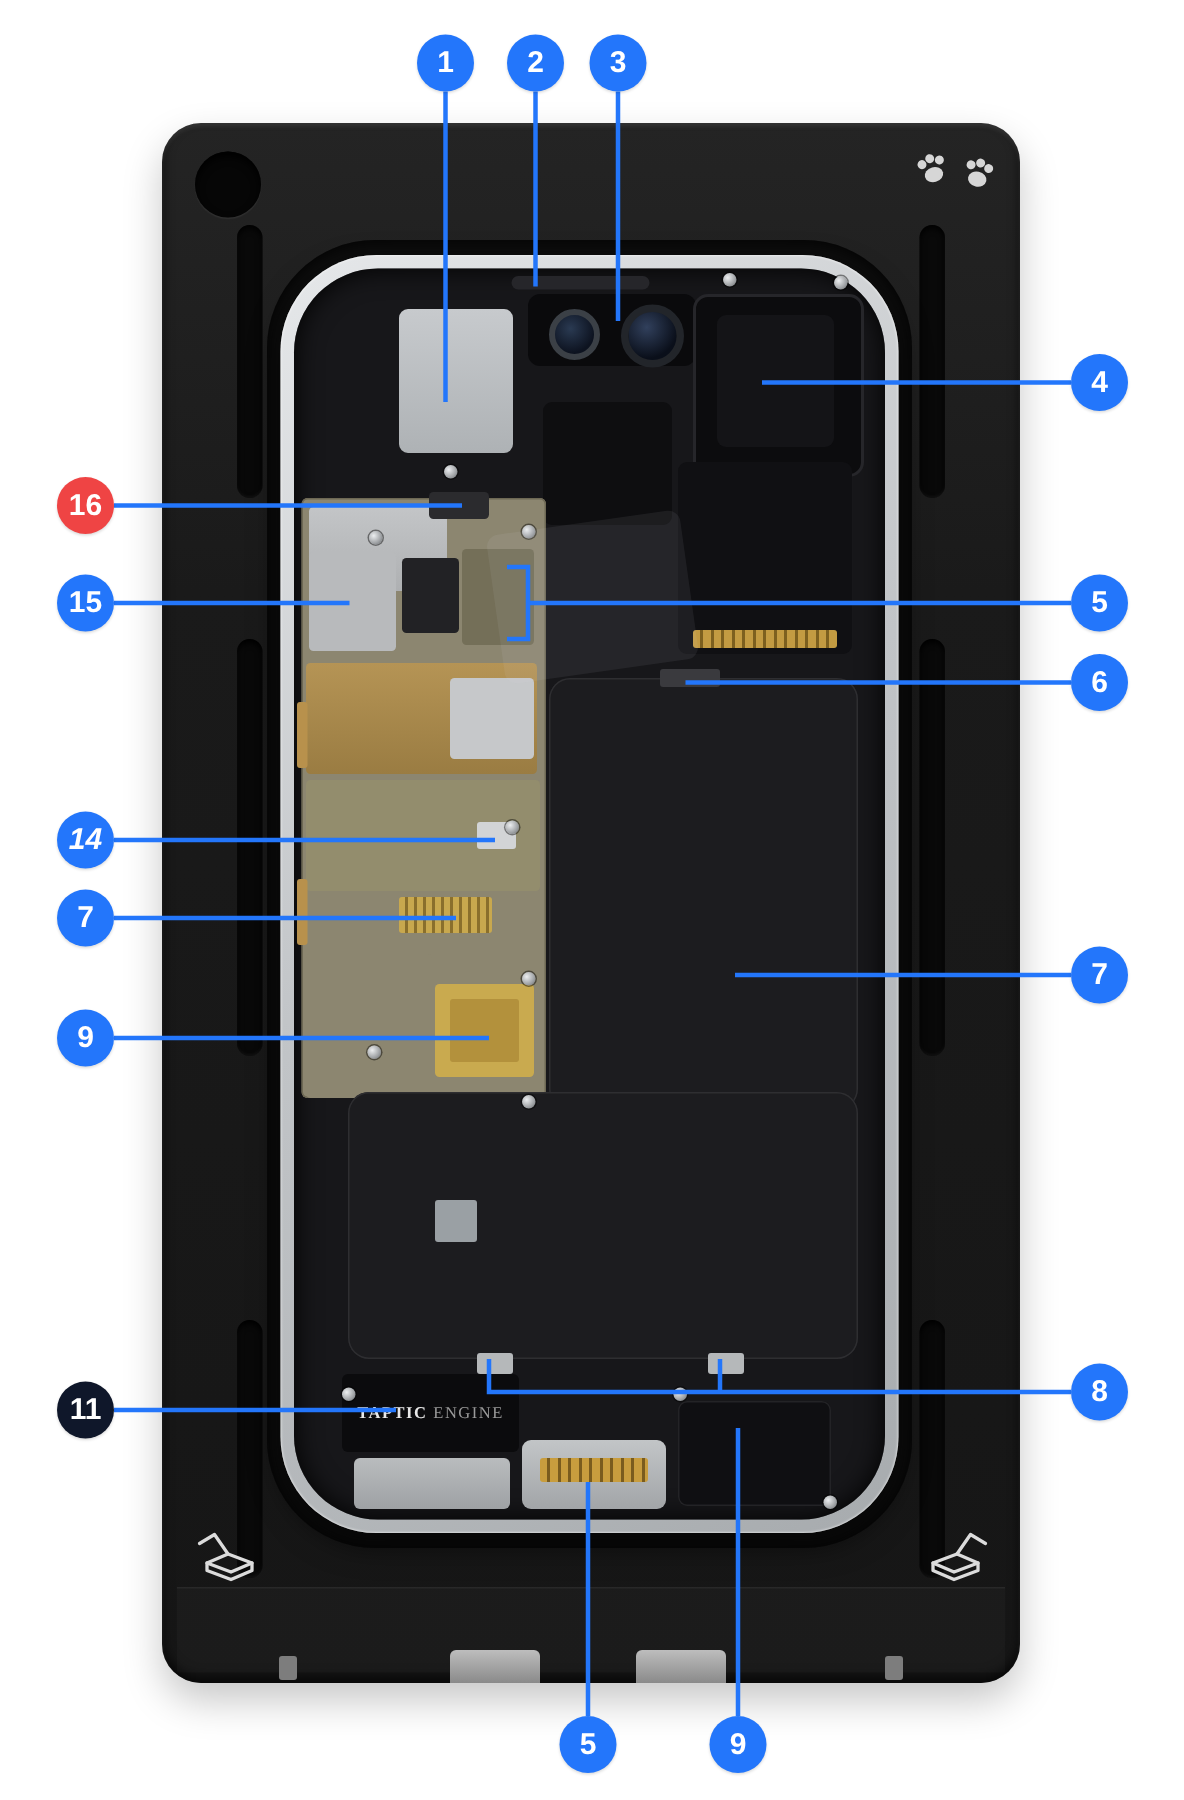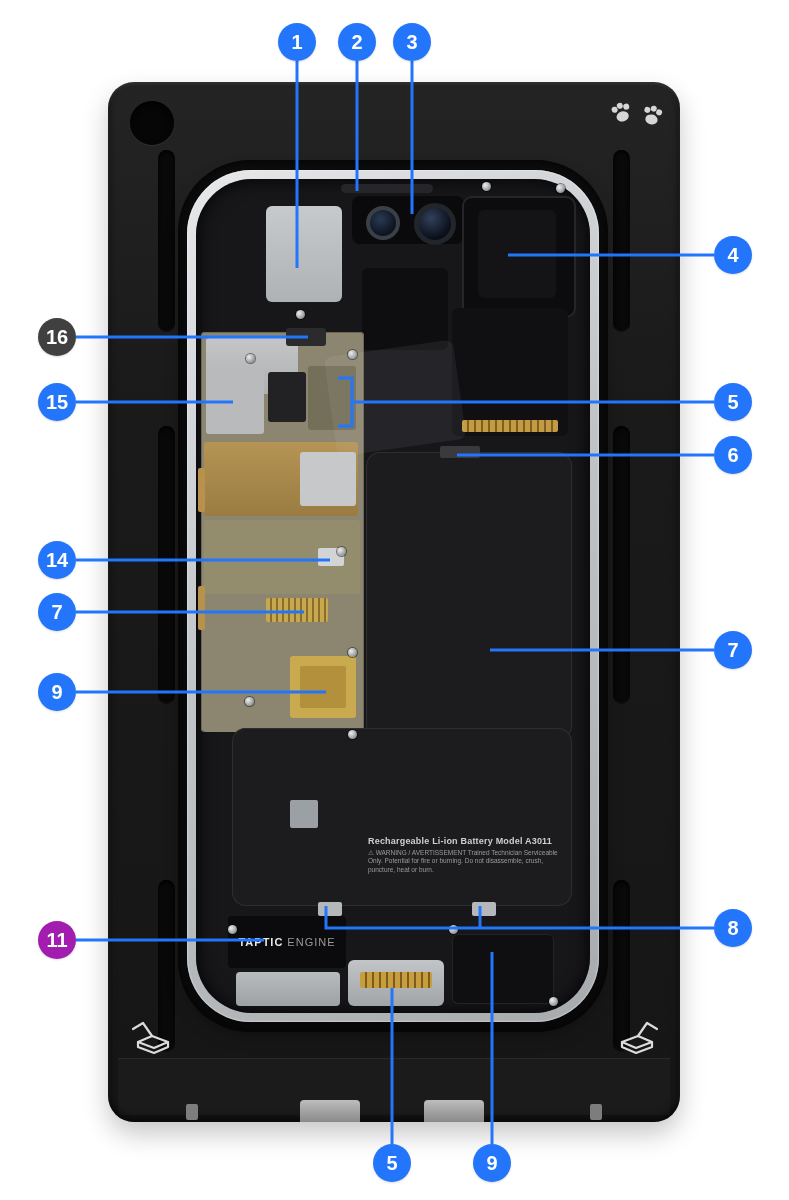--- a/index.html
+++ b/index.html
@@ -28,21 +28,21 @@
   .phone-inner{left:196px;top:179px;width:394px;height:834px;border-radius:56px;background:#17171a;
         box-shadow:inset 0 0 18px #000;z-index:6;}
   .comp{position:absolute;z-index:10;}
   .screw{position:absolute;width:9px;height:9px;border-radius:50%;z-index:12;
         background:radial-gradient(circle at 35% 35%,#eceef0,#9fa2a5 60%,#64676a);
         box-shadow:0 0 0 1px rgba(0,0,0,.45);}
   .lens{position:absolute;border-radius:50%;z-index:11;}
   
   .batt-model{font-size:9px;font-weight:700;color:#cfcfcf;letter-spacing:.2px;}
   .batt-warn{font-size:6.5px;line-height:1.3;color:#9b9b9b;margin-top:3px;}
-  .taptic-label{font-size:11px;letter-spacing:1px;color:#e8e8e8;white-space:nowrap;}
+  .taptic-label{font-size:11px;letter-spacing:1px;color:#e8e8e8;white-space:nowrap;font-family:Liberation Serif, serif;}
   .taptic-label .w1{font-weight:700;}
   .taptic-label .w2{font-weight:400;color:#9a9a9a;margin-left:4px;}
   
   #leader-lines{position:absolute;left:0;top:0;z-index:30;pointer-events:none;}
   .badge{position:absolute;width:38px;height:38px;border-radius:50%;display:flex;align-items:center;
         justify-content:center;color:#fff;font-weight:700;font-size:20px;z-index:40;
         box-shadow:0 1px 2px rgba(0,0,0,.15);}
 </style>
 </head>
 <body>
@@ -120,24 +120,20 @@
   <div class="comp" style="left:204px;top:636px;width:84px;height:96px;background:#8c8670;border-radius:3px;"></div>
   <div class="comp" style="left:290px;top:656px;width:66px;height:62px;background:#c9aa4f;border-radius:3px;"></div>
   <div class="comp" style="left:300px;top:666px;width:46px;height:42px;background:#b3913c;border-radius:2px;"></div>
   <div class="comp" style="left:198px;top:468px;width:7px;height:44px;background:#b8914c;border-radius:2px;"></div>
   <div class="comp" style="left:198px;top:586px;width:7px;height:44px;background:#b8914c;border-radius:2px;"></div>
 
   <div class="comp" style="left:366px;top:452px;width:206px;height:288px;background:#1c1c1f;border-radius:14px;box-shadow:inset 0 0 0 1px #2e2e31;"></div>
   <div class="comp" style="left:232px;top:728px;width:340px;height:178px;background:#1c1c1f;border-radius:14px;box-shadow:inset 0 0 0 1px #2e2e31;"></div>
   <div class="comp" style="left:440px;top:446px;width:40px;height:12px;background:#3a3a3e;border-radius:2px;"></div>
   <div class="comp" style="left:290px;top:800px;width:28px;height:28px;background:#9aa0a4;border-radius:2px;"></div>
-  <div class="comp" style="left:368px;top:836px;width:200px;z-index:11;">
-    <div class="batt-model">Rechargeable Li-ion Battery  Model A3011</div>
-    <div class="batt-warn">⚠ WARNING / AVERTISSEMENT  Trained Technician Serviceable Only. Potential for fire or burning. Do not disassemble, crush, puncture, heat or burn.</div>
-  </div>
   <div class="comp" style="left:318px;top:902px;width:24px;height:14px;background:#b5b8ba;border-radius:2px;"></div>
   <div class="comp" style="left:472px;top:902px;width:24px;height:14px;background:#b5b8ba;border-radius:2px;"></div>
 
   <div class="comp" style="left:228px;top:916px;width:118px;height:52px;background:#0b0b0d;border-radius:4px;display:flex;align-items:center;justify-content:center;">
     <div class="taptic-label">
       <span class="w1">TAPTIC</span><span class="w2">ENGINE</span>
     </div>
   </div>
   <div class="comp" style="left:452px;top:934px;width:102px;height:70px;background:#0f0f12;border-radius:6px;box-shadow:inset 0 0 0 1px #232326;"></div>
   <div class="comp" style="left:236px;top:972px;width:104px;height:34px;background:linear-gradient(#b9bcbe,#9ea1a4);border-radius:4px;"></div>
@@ -170,26 +166,26 @@
       <div class="badge" style="left: 278px; top: 23px; background: rgb(35, 118, 251);">1</div>
       <div class="badge" style="left: 338px; top: 23px; background: rgb(35, 118, 251);">2</div>
       <div class="badge" style="left: 393px; top: 23px; background: rgb(35, 118, 251);">3</div>
       <div class="badge" style="left: 714px; top: 236px; background: rgb(35, 118, 251);">4</div>
       <div class="badge" style="left: 714px; top: 383px; background: rgb(35, 118, 251);">5</div>
       <div class="badge" style="left: 714px; top: 436px; background: rgb(35, 118, 251);">6</div>
       <div class="badge" style="left: 714px; top: 631px; background: rgb(35, 118, 251);">7</div>
       <div class="badge" style="left: 714px; top: 909px; background: rgb(35, 118, 251);">8</div>
       <div class="badge" style="left: 473px; top: 1144px; background: rgb(35, 118, 251);">9</div>
       <div class="badge" style="left: 373px; top: 1144px; background: rgb(35, 118, 251);">5</div>
-      <div class="badge" style="left: 38px; top: 921px; background: #a21caf;">11</div>
+      <div class="badge" style="left: 38px; top: 921px; background: #0f172a;">11</div>
       <div class="badge" style="left: 38px; top: 673px; background: rgb(35, 118, 251);">9</div>
       <div class="badge" style="left: 38px; top: 593px; background: rgb(35, 118, 251);">7</div>
-      <div class="badge" style="left: 38px; top: 541px; background: rgb(35, 118, 251);">14</div>
+      <div class="badge" style="left: 38px; top: 541px; background: rgb(35, 118, 251); font-style: italic;">14</div>
       <div class="badge" style="left: 38px; top: 383px; background: rgb(35, 118, 251);">15</div>
-      <div class="badge" style="left: 38px; top: 318px; background: #404040;">16</div>
+      <div class="badge" style="left: 38px; top: 318px; background: #ef4444;">16</div>
     </div>
 
 <div class="screw" style="left: 296px; top: 310px;"></div>
     <div class="screw" style="left: 348px; top: 350px;"></div>
     <div class="screw" style="left: 246px; top: 354px;"></div>
     <div class="screw" style="left: 337px; top: 547px;"></div>
     <div class="screw" style="left: 348px; top: 648px;"></div>
     <div class="screw" style="left: 245px; top: 697px;"></div>
     <div class="screw" style="left: 228px; top: 925px;"></div>
     <div class="screw" style="left: 449px; top: 925px;"></div>

